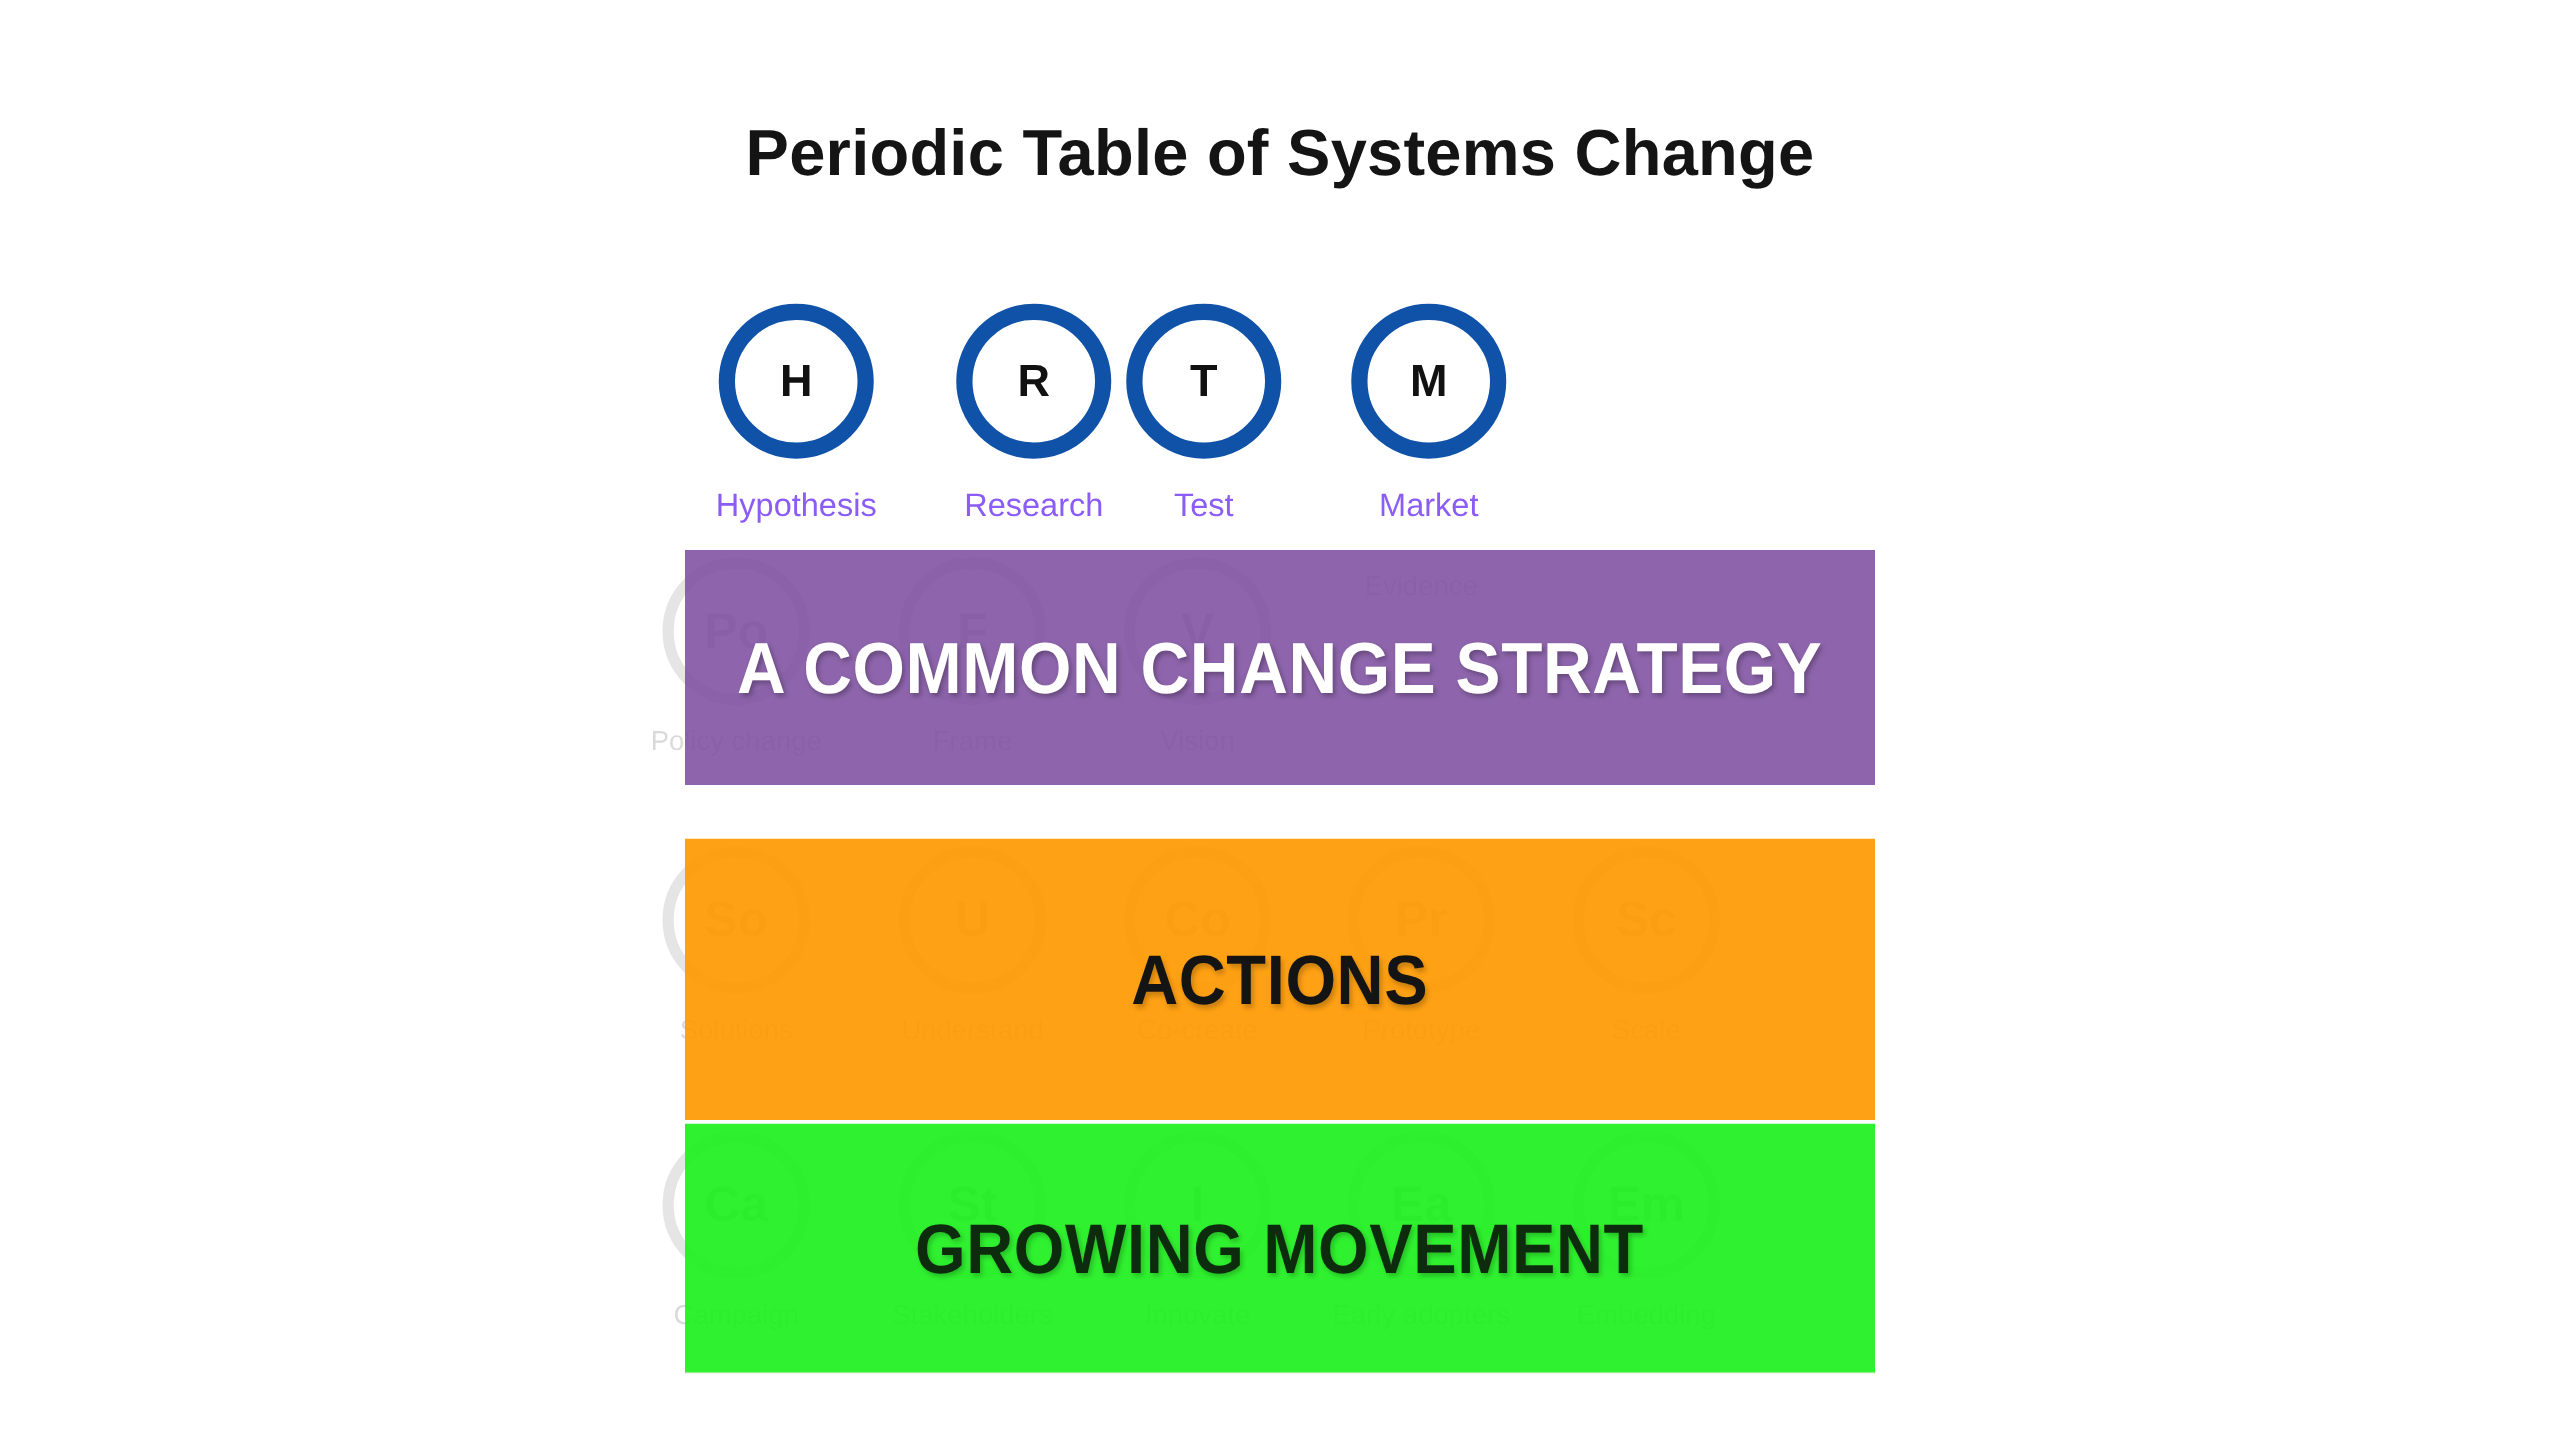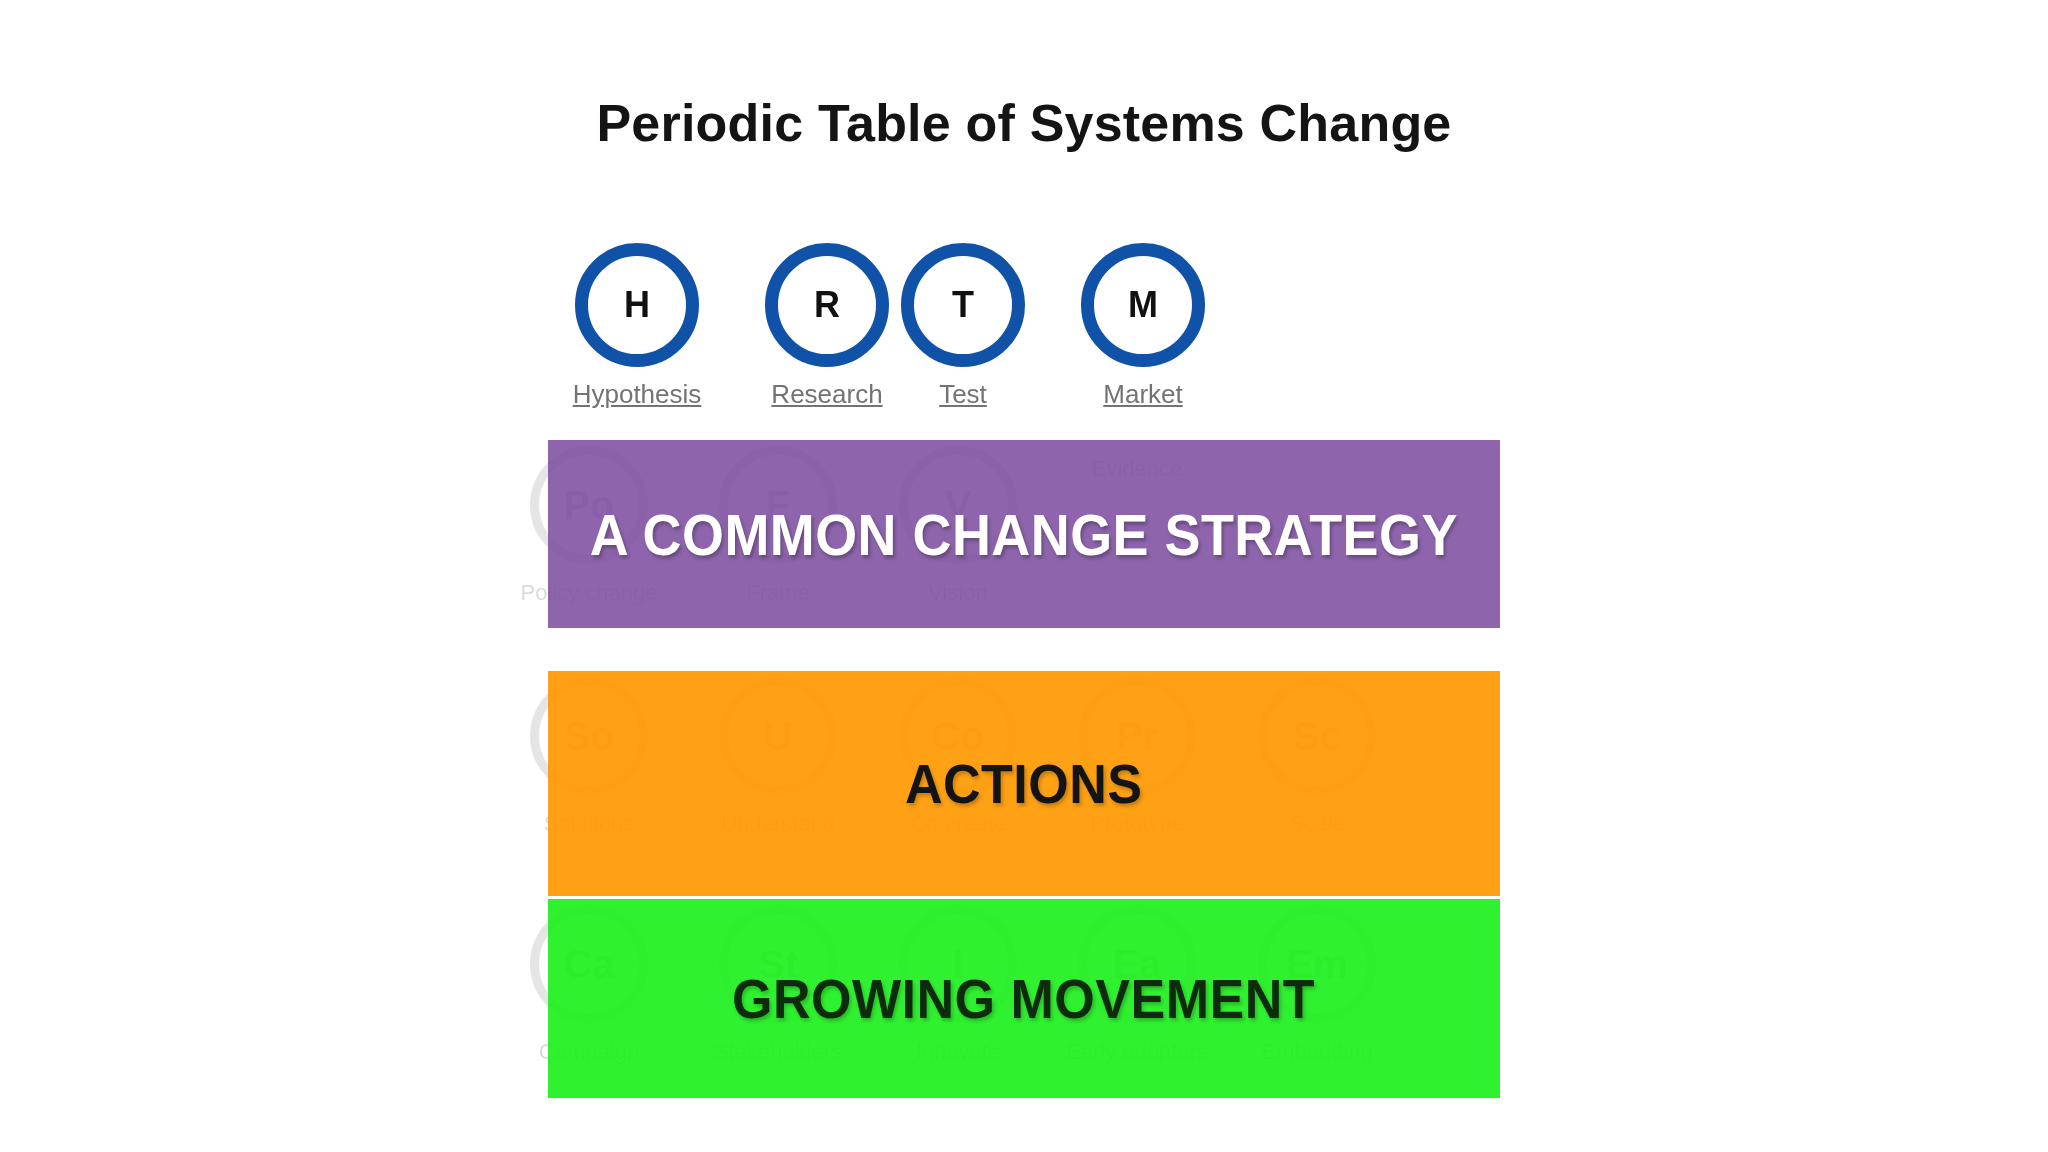--- a/index.html
+++ b/index.html
@@ -84,26 +84,25 @@
     justify-content: center;
   }
   .stage-letter {
     font-size: 36px;
     font-weight: 700;
     color: #111111;
     line-height: 1;
     font-family: "Liberation Sans", sans-serif;
   }
   .stage-label {
-    margin-top: 12px;
+    margin-top: 22px;
     font-size: 26px;
-    color: #737373;
+    color: #8b5cf6;
     font-weight: 400;
     white-space: nowrap;
-    text-decoration: underline;
   }
 
   
   .grid {
     position: absolute;
     top: 440px;
     left: 548px;
     width: 952px;
     height: 660px;
   }

